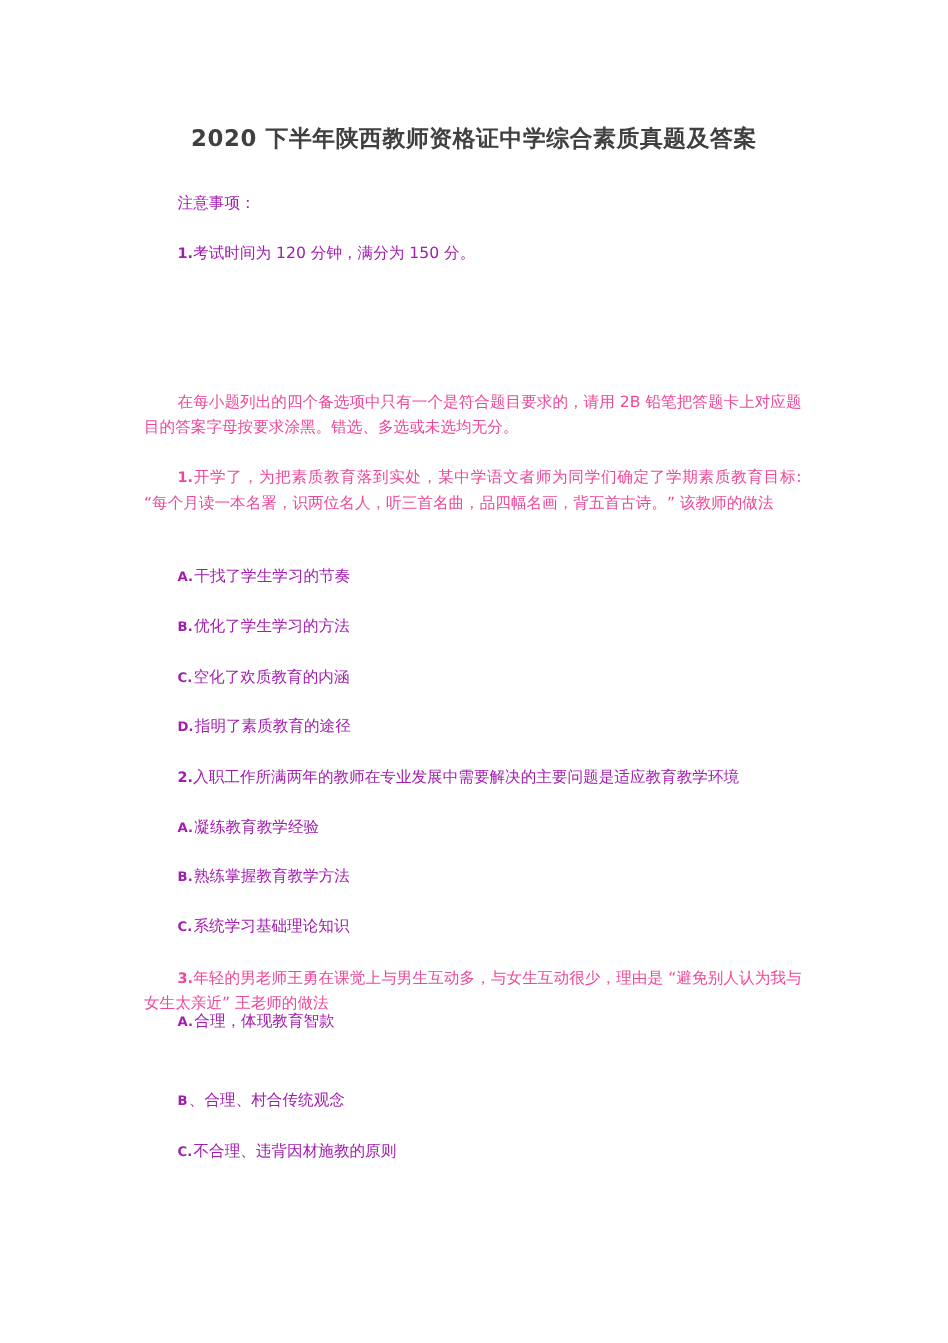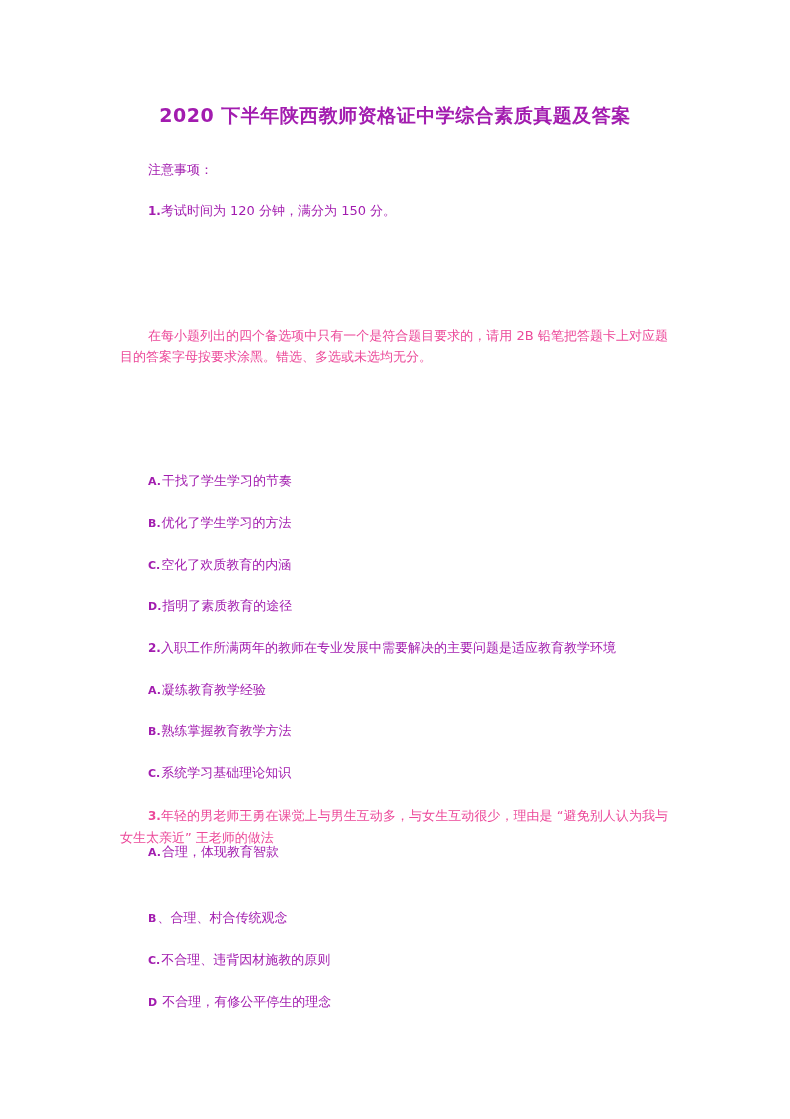--- a/index.html
+++ b/index.html
@@ -23,21 +23,21 @@
     }
     .title {
       position: absolute;
       left: 0;
       width: 790px;
       top: 103px;
       text-align: center;
       font-size: 19px;
       font-weight: bold;
       letter-spacing: 0.5px;
-      color: #a21caf;
+      color: #404040;
     }
     .line {
       position: absolute;
       font-size: 13px;
       line-height: 20px;
       white-space: nowrap;
       color: #a21caf;
     }
     .para {
       position: absolute;
@@ -69,20 +69,23 @@
   <div class="line" style="left:148px; top:160px;">注意事项：</div>
 
   <div class="line" style="left:148px; top:201px;">
     <span class="num">1.</span><span>考试时间为 120 分钟，满分为 150 分。</span>
   </div>
 
 
 
   <div class="para" style="top:325px;">在每小题列出的四个备选项中只有一个是符合题目要求的，请用 2B 铅笔把答题卡上对应题目的答案字母按要求涂黑。错选、多选或未选均无分。</div>
 
+  <div class="para" style="top:388px;">
+    <span class="num">1.</span><span>开学了，为把素质教育落到实处，某中学语文者师为同学们确定了学期素质教育目标: “每个月读一本名署，识两位名人，听三首名曲，品四幅名画，背五首古诗。” 该教师的做法</span>
+  </div>
 
   <div class="line" style="left:148px; top:471px;">
     <span class="opt-letter">A.</span><span>干找了学生学习的节奏</span>
   </div>
   <div class="line" style="left:148px; top:513px;">
     <span class="opt-letter">B.</span><span>优化了学生学习的方法</span>
   </div>
   <div class="line" style="left:148px; top:555px;">
     <span class="opt-letter">C.</span><span>空化了欢质教育的内涵</span>
   </div>
@@ -110,17 +113,14 @@
 
   <div class="line" style="left:148px; top:842px;">
     <span class="opt-letter">A.</span><span>合理，体现教育智款</span>
   </div>
   <div class="line" style="left:148px; top:908px;">
     <span class="opt-letter">B</span><span>、合理、村合传统观念</span>
   </div>
   <div class="line" style="left:148px; top:950px;">
     <span class="opt-letter">C.</span><span>不合理、违背因材施教的原则</span>
   </div>
-  <div class="line" style="left:148px; top:992px;">
-    <span class="opt-letter">D</span><span> 不合理，有修公平停生的理念</span>
-  </div>
 
 </div>
 
 </body></html>

